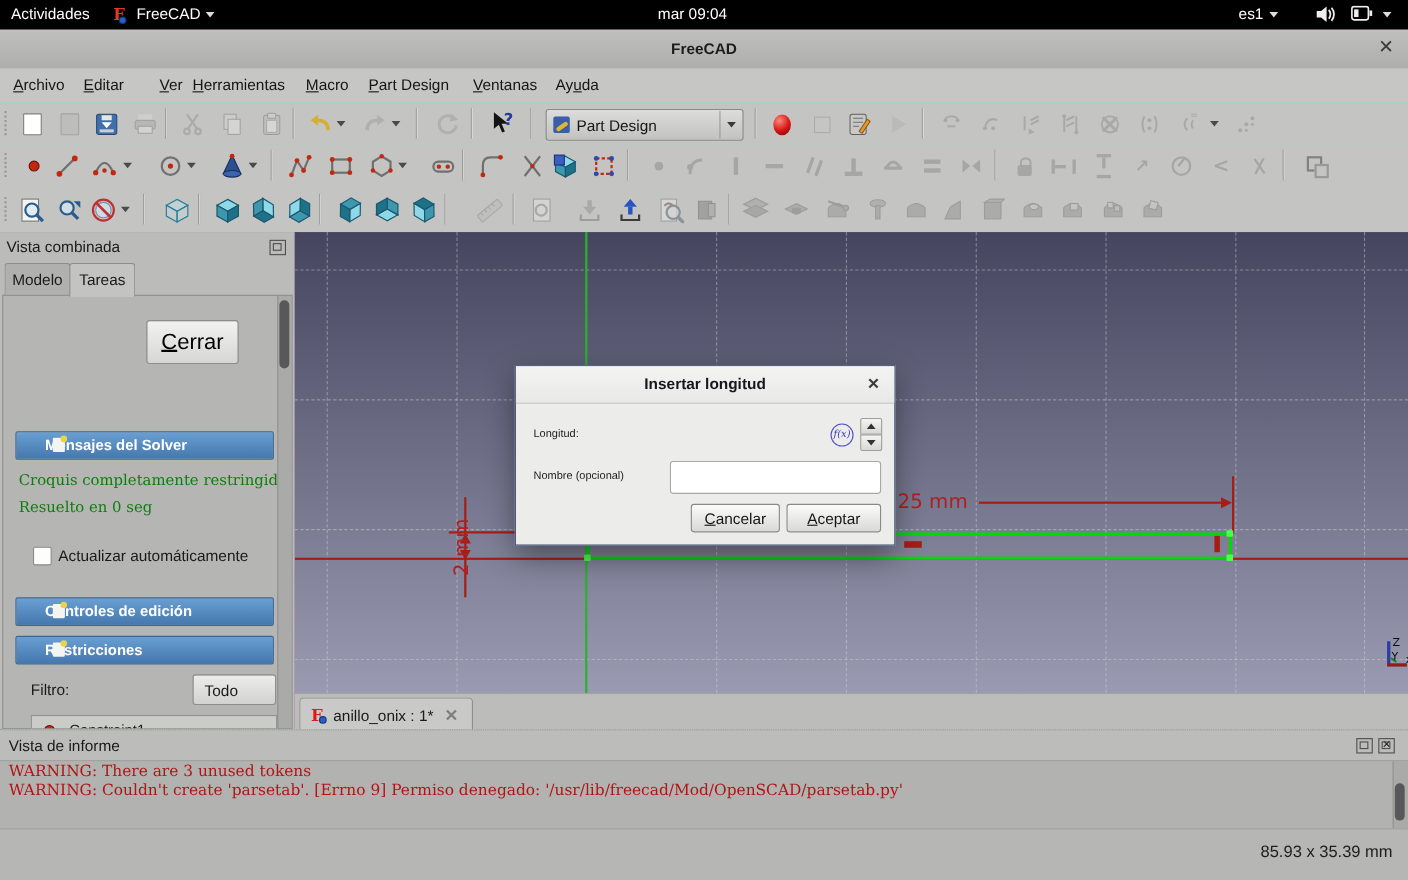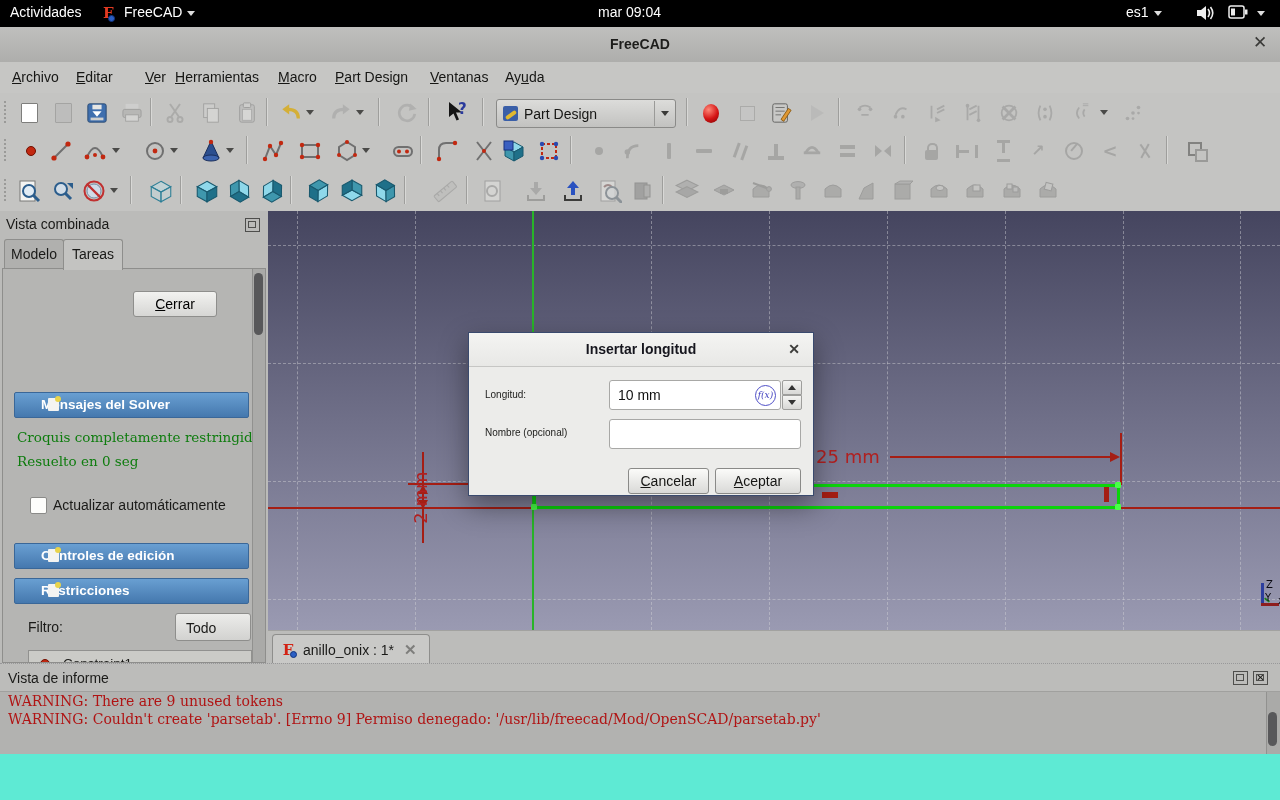--- a/index.html
+++ b/index.html
@@ -64,21 +64,21 @@
   .playtr{width:0;height:0;border-top:8px solid transparent;border-bottom:8px solid transparent;border-left:13px solid #b0b0ae;}
   
   #combo{position:absolute;left:0;top:211px;width:268px;height:452px;background:#bbbbb9;border-right:3px solid #a21caf;font-size:14px;color:#1a1a18;}
   #combo .ptitle{position:absolute;left:6px;top:5px;font-size:14px;}
   .dockic{position:absolute;width:13px;height:12px;border:1px solid #4e4e4c;}
   .dockic::after{content:"";position:absolute;left:2px;top:2px;width:6px;height:5px;border:1px solid #4e4e4c;}
   .tabtop{position:absolute;top:28px;height:29px;border:1px solid #8e8e8c;border-bottom:none;border-radius:3px 3px 0 0;text-align:center;line-height:29px;font-size:14px;}
   #tabModelo{left:4px;width:58px;background:#b0b0ae;}
   #tabTareas{left:63px;width:58px;background:#c3c3c1;height:30px;z-index:2;}
   #combo .body{position:absolute;left:2px;top:57px;width:262px;height:393px;border:1px solid #8e8e8c;background:#b5b5b3;overflow:hidden;}
-  #cerrar{position:absolute;left:130px;top:22px;width:84px;height:26px;background:linear-gradient(#f2f2f0,#d6d6d4);border:1px solid #8e8e8c;border-radius:3px;font-size:14px;}
+  #cerrar{position:absolute;left:130px;top:22px;width:84px;height:40px;background:linear-gradient(#f2f2f0,#d6d6d4);border:1px solid #8e8e8c;border-radius:3px;font-size:20px;}
   .bluehdr{position:absolute;left:11px;width:233px;height:24px;background:linear-gradient(#699fd2,#4578ae);border:1px solid #3a6798;color:#fff;font-weight:bold;font-size:13.5px;line-height:24px;border-radius:2px;}
   .bluehdr .pgi{position:absolute;left:7px;top:5px;width:11px;height:13px;background:#f4f4f2;border-radius:1px;}
   .bluehdr .pgi::after{content:"";position:absolute;right:-2px;top:-2px;width:6px;height:6px;border-radius:50%;background:#e8d44c;}
   .bluehdr span{margin-left:26px;}
   .grn{position:absolute;left:14px;font-family:"DejaVu Serif",serif;font-size:13.5px;color:#0e7c0e;}
   .cbx{position:absolute;left:27px;width:15px;height:15px;background:#fdfdfb;border:1px solid #8a8a88;border-radius:2px;}
   #constrlist{position:absolute;left:25px;top:381px;width:222px;height:120px;background:#cbcbc7;border:1px solid #91918f;}
   .citem{position:relative;height:26px;line-height:26px;padding-left:34px;font-size:13.5px;}
   .citem .dotr{position:absolute;left:11px;top:8px;}
   #todo{position:absolute;left:172px;top:344px;width:76px;height:28px;background:linear-gradient(#ececea,#d2d2d0);border:1px solid #8e8e8c;border-radius:3px;font-size:14px;line-height:28px;padding-left:10px;box-sizing:border-box;}
@@ -115,21 +115,21 @@
   #dlg .dtitle span{display:block;text-align:center;font-weight:bold;font-size:14px;color:#16161e;line-height:33px;}
   #dlgclose{position:absolute;right:10px;top:7px;width:18px;height:18px;text-align:center;line-height:18px;font-size:14px;font-weight:bold;color:#3c3c3a;}
   #dlg label{position:absolute;left:16px;font-size:10px;color:#1c1c1a;}
   .inp{position:absolute;left:140px;width:172px;height:30px;background:#fff;border:1px solid #a8a8a6;border-radius:3px;font-size:14px;font-family:"Liberation Sans",sans-serif;padding:0 8px;box-sizing:border-box;color:#111;}
   #fx{position:absolute;left:286px;top:52px;width:19px;height:19px;border:1px solid #5050c8;border-radius:50%;color:#4040c0;font-family:"DejaVu Serif",serif;font-style:italic;font-size:9px;text-align:center;line-height:18px;}
   #spin{position:absolute;left:313px;top:47px;width:20px;height:32px;}
   #spin .s{position:absolute;left:0;width:20px;height:15px;background:linear-gradient(#f4f4f2,#d8d8d6);border:1px solid #9e9e9c;box-sizing:border-box;display:flex;align-items:center;justify-content:center;}
   #spin .s.up{top:0;border-radius:2px 2px 0 0;} #spin .s.dn{top:15px;border-radius:0 0 2px 2px;}
   #spin .s i{width:0;height:0;border-left:4px solid transparent;border-right:4px solid transparent;}
   #spin .up i{border-bottom:5px solid #333;} #spin .dn i{border-top:5px solid #333;}
-  .dbtn{position:absolute;top:135px;height:26px;background:linear-gradient(#fbfbf9,#d9d9d7);border:1px solid #8a8a88;border-radius:3px;font-size:14px;font-family:"Liberation Sans",sans-serif;color:#161614;}
+  .dbtn{position:absolute;top:125px;height:26px;background:linear-gradient(#fbfbf9,#d9d9d7);border:1px solid #8a8a88;border-radius:3px;font-size:14px;font-family:"Liberation Sans",sans-serif;color:#161614;}
   
   svg.ic{display:block;}
 </style>
 </head>
 <body>
 
 <div id="screen">
 
   <svg width="0" height="0" style="position:absolute">
     <defs>
@@ -784,35 +784,37 @@
       <span class="x">✕</span>
     </div>
   </div>
 
   <div id="reporthdr">
     <span style="position:absolute;left:8px;top:6px">Vista de informe</span>
     <span class="dockic" style="right:32px;top:7px"></span>
     <span class="dockic" style="right:12px;top:7px;text-align:center;font-size:10px;line-height:11px">✕</span>
   </div>
   <div id="reportbody">
-    <div class="ln warn">WARNING: There are 9 unused tokens</div>
+    <div class="ln warn">WARNING: There are 3 unused tokens</div>
     <div class="ln warn">WARNING: Couldn't create 'parsetab'. [Errno 9] Permiso denegado: '/usr/lib/freecad/Mod/OpenSCAD/parsetab.py'</div>
     <div class="vscroll" style="right:0;top:0;width:13px;height:62px">
       <div class="vthumb" style="top:20px;height:34px"></div>
     </div>
   </div>
 
+  <div id="statusbar">
+    <span id="statusdim">85.93 x 35.39 mm</span>
+  </div>
 
   <div id="dlg">
     <div class="dtitle">
       <span>Insertar longitud</span>
       <div id="dlgclose">✕</div>
     </div>
     <label style="top:56px">Longitud:</label>
-    <input class="inp" style="top: 47px;" type="text" value="10 mm">
     <span id="fx">f(x)</span>
     <div id="spin">
       <div class="s up">
           <i></i>
         </div>
       <div class="s dn">
           <i></i>
         </div>
     </div>
     <label style="top:94px">Nombre (opcional)</label>

